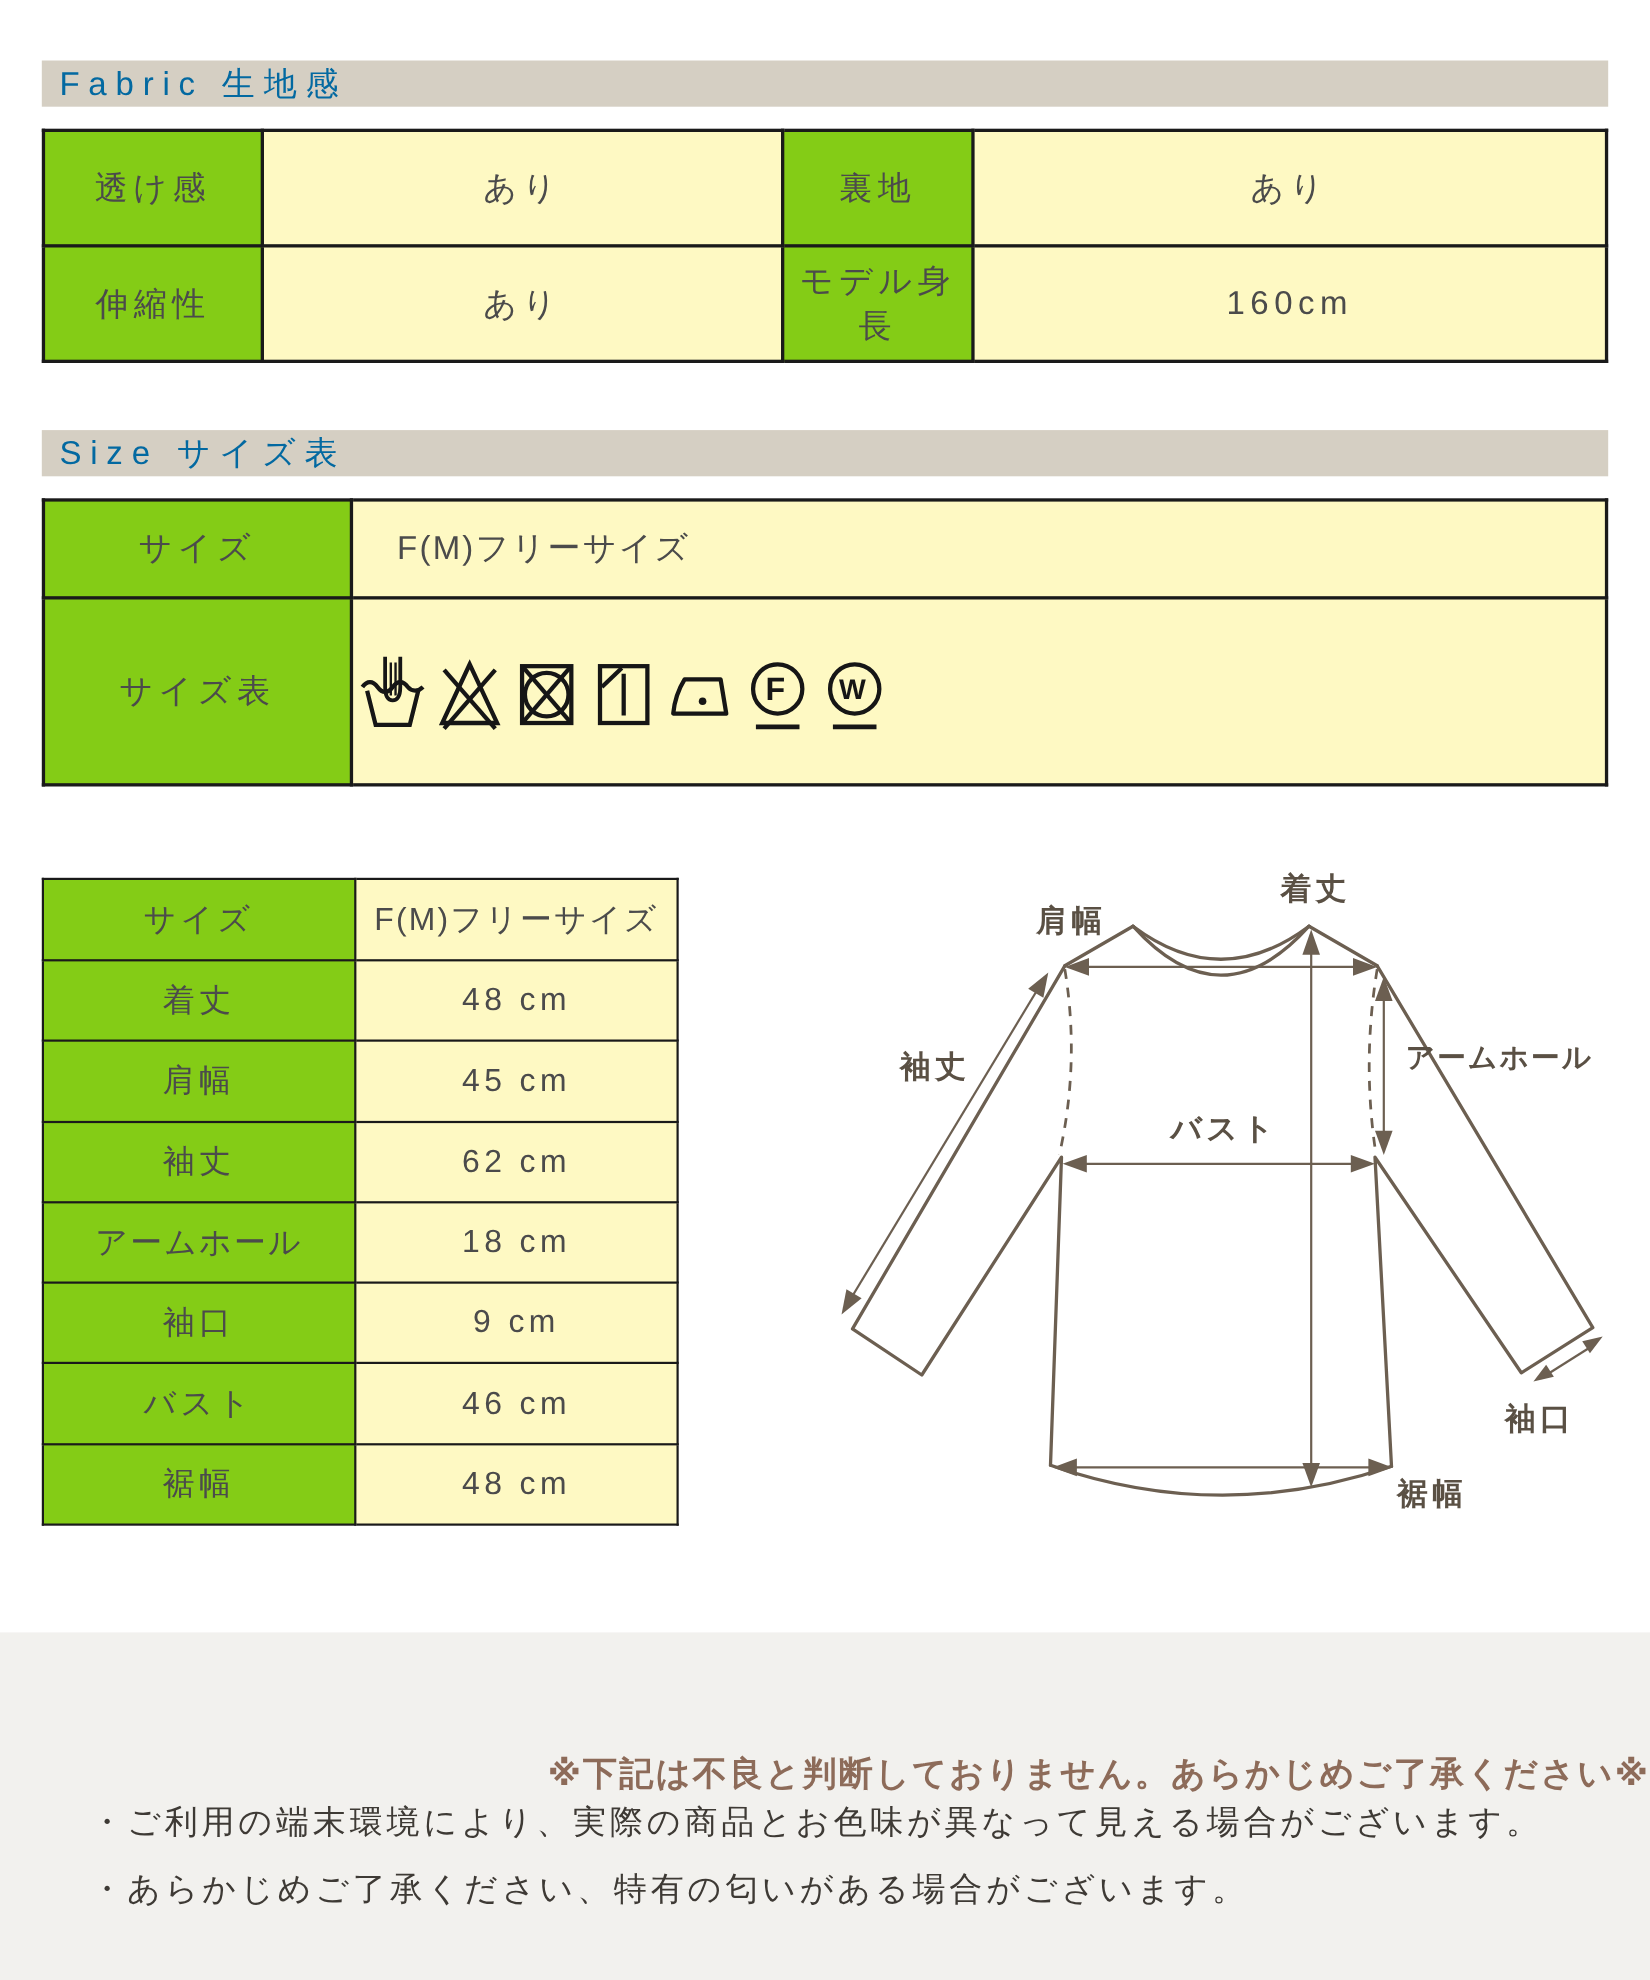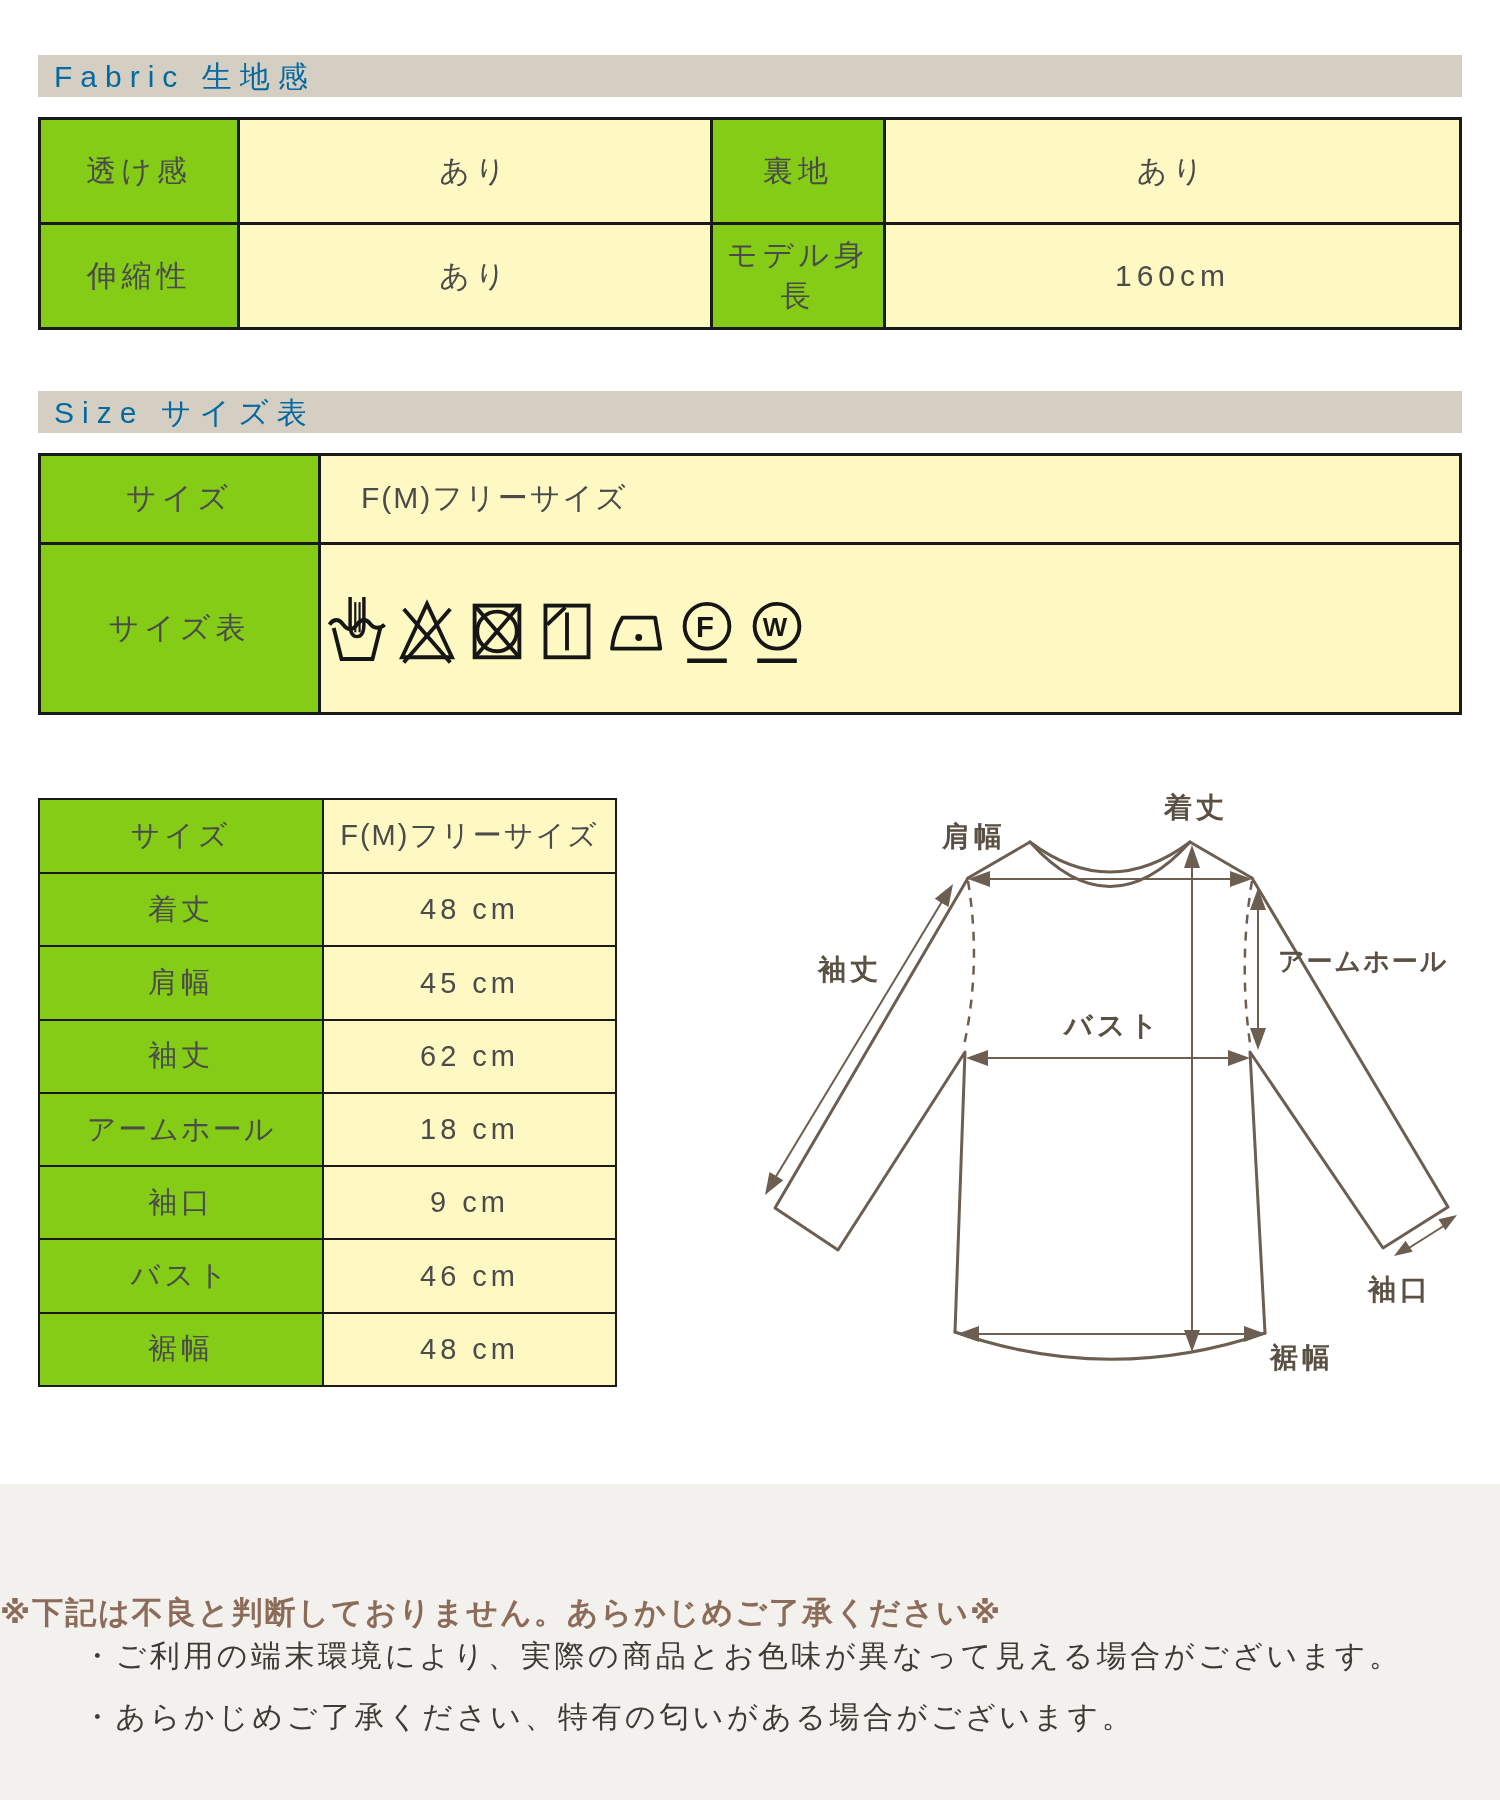--- a/index.html
+++ b/index.html
@@ -17,21 +17,21 @@
   .t2 td{border:2px solid #1a1a1a;font-size:29px;color:#4b4b4b;text-align:center;
          letter-spacing:4px;vertical-align:middle;}
   .lbl{background:#84cc16;}
   .val{background:#fef9c3;}
   .leftval{text-align:left !important;padding-left:40px;letter-spacing:2px !important;}
   .washrow{display:flex;align-items:center;gap:8px;padding-left:4px;}
   .wicon{display:block;}
   .dlabel{position:absolute;font-size:28px;font-weight:600;color:#5a5044;
           letter-spacing:4px;white-space:nowrap;}
   #notice{position:absolute;left:0;top:1484px;width:1500px;height:316px;}
-  #notice-title{position:absolute;left:0;top:108px;width:1500px;text-align:left;
+  #notice-title{position:absolute;left:0;top:108px;width:1500px;text-align:right;
                 font-size:31px;font-weight:600;letter-spacing:2px;}
   .bullet{position:absolute;left:82px;font-size:30px;color:#3e3a35;letter-spacing:3.5px;
           white-space:nowrap;}
 </style>
 </head>
 <body>
 
 <div id="page">
 
   <div class="banner" style="top:55px;">Fabric 生地感</div>

